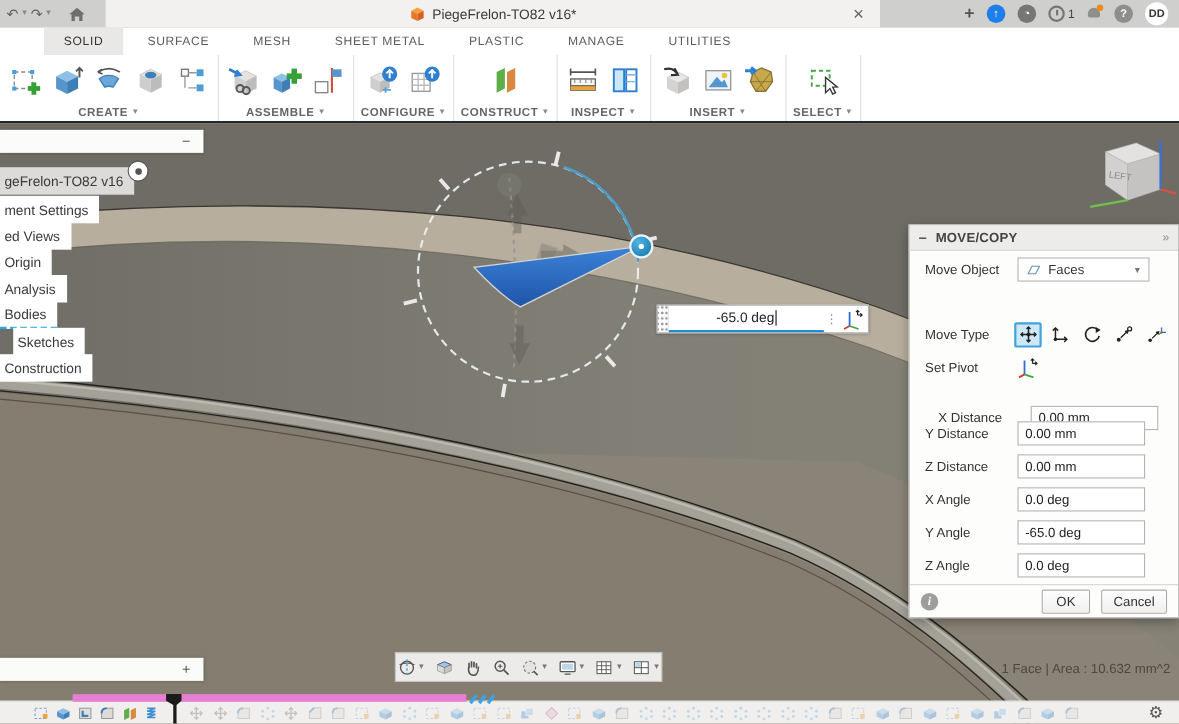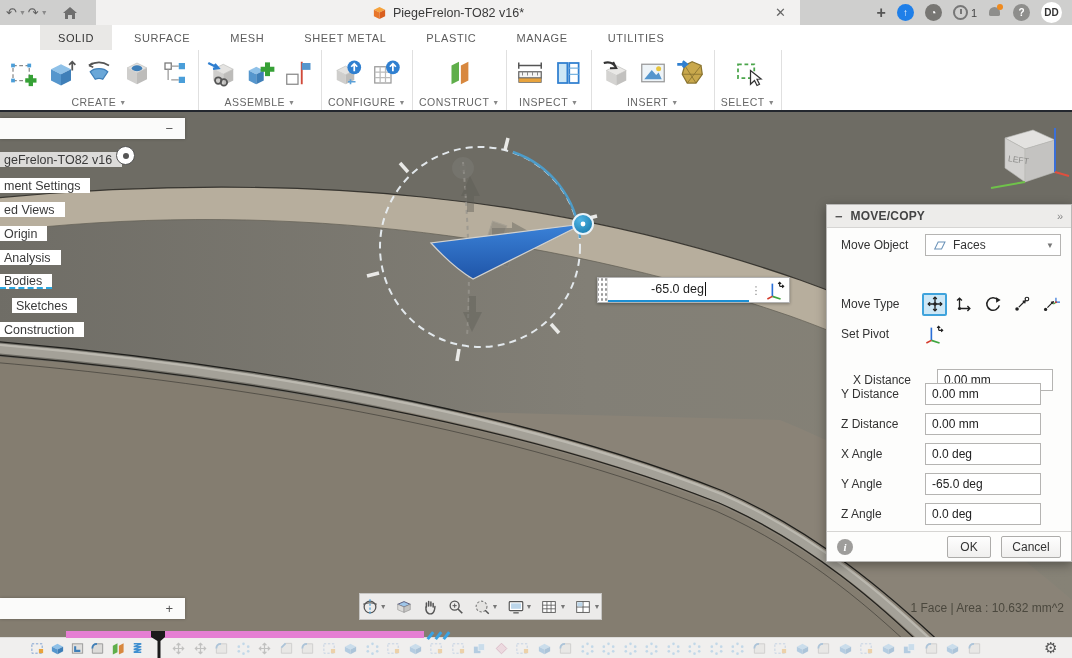--- a/index.html
+++ b/index.html
@@ -29,41 +29,41 @@
   .help-circle { background:#8e8e8c; font-weight:bold; }
   .avatar { width:21px; height:21px; border-radius:50%; background:#fff; color:#333; font-size:10px; font-weight:bold; display:flex; align-items:center; justify-content:center; }
 
   
   .ribbon-tabs { position:absolute; left:0; top:25px; width:1072px; height:25px; background:#fff; display:flex; align-items:stretch; padding-left:40px; gap:4px; }
   .rtab { padding:0 18px; display:flex; align-items:center; font-size:11px; letter-spacing:.6px; color:#5c5c5c; cursor:default; }
   .rtab.active { background:#e9e8e6; color:#333; }
 
   
   .toolbar { position:absolute; left:0; top:50px; width:1072px; height:62px; background:#fff; display:flex; border-bottom:2px solid #23272e; }
-  .tgroup { display:flex; flex-direction:column; align-items:center; justify-content:flex-start; border-right:1px solid #e0e0e0; padding:2px 6px 0 6px; }
+  .tgroup { display:flex; flex-direction:column; align-items:center; justify-content:flex-start; border-right:1px solid #e0e0e0; padding:2px 6px 0 6px;font-weight:bold; }
   .ticons { display:flex; align-items:center; gap:4px; height:42px; }
   .tbtn { width:34px; height:38px; display:flex; align-items:center; justify-content:center; border-radius:2px; }
   .tbtn svg { width:30px; height:30px; }
   .tlabel { font-size:10.5px; color:#666; letter-spacing:.5px; display:flex; align-items:center; gap:3px; height:16px; }
   .tlabel .cv { font-size:7px; color:#888; }
 
   
   .canvas { position:absolute; left:0; top:112px; width:1072px; height:546px; }
   .scene { position:absolute; left:0; top:0; }
   .status-text { position:absolute; right:8px; top:489px; font-size:12px; color:#4b483e; }
 
   
   .viewcube { position:absolute; left:985px; top:8px; width:86px; height:84px; }
 
   
   .browser { position:absolute; left:0; top:6px; width:190px; height:512px; }
   .br-bar { position:absolute; left:0; width:185px; height:21px; background:#fbfbfa; box-shadow:0 0 3px rgba(0,0,0,.25); display:flex; align-items:center; justify-content:flex-end; padding-right:12px; color:#555; font-size:13px; }
   .br-bar.top { top:0; }
   .br-bar.bottom { top:480px; }
-  .br-chip { position:absolute; left:0; height:15px; background:#fff; display:flex; align-items:center; padding:0 10px 0 4px; font-size:12.5px; color:#3a3a3a; white-space:nowrap; }
+  .br-chip { position:absolute; left:0; height:25px; background:#fff; display:flex; align-items:center; padding:0 10px 0 4px; font-size:12.5px; color:#3a3a3a; white-space:nowrap; }
   .br-chip.title { background:#dcdbd9; }
   .br-chip.selected { border-bottom:2px dashed #2aa7e0; }
   .br-radio { position:absolute; left:116px; top:28px; width:19px; height:19px; background:#fff; border-radius:50%; border:1.5px solid #555; display:flex; align-items:center; justify-content:center; }
   .br-radio:after { content:""; width:6px; height:6px; border-radius:50%; background:#555; }
 
   
   .float-input { position:absolute; left:597px; top:165px; width:193px; height:26px; background:#fff; border:1px solid #b3b3b3; display:flex; align-items:stretch; box-shadow:0 1px 3px rgba(0,0,0,.3); }
   .fi-grip { width:10px; border-right:1px solid #e2e2e2; background:
     radial-gradient(circle 1px, #9a9a9a 1px, transparent 1.5px) 2px 4px / 4px 5px repeat; }
   .fi-field { flex:1; position:relative; display:flex; align-items:center; justify-content:center; border-bottom:2px solid #1c8fd4; font-size:12.5px; color:#222; }
@@ -80,21 +80,21 @@
 
   
   .dialog { position:absolute; left:826px; top:92px; width:246px; height:358px; background:#fdfdfc; border:1px solid #b9b8b6; box-shadow:0 3px 10px rgba(0,0,0,.35); font-size:12px; color:#333; }
   .dlg-header { position:absolute; left:0; top:0; right:0; height:23px; background:#edecea; border-bottom:1px solid #d6d5d3; display:flex; align-items:center; padding:0 8px; gap:8px; }
   .dlg-min { color:#555; font-size:13px; font-weight:bold; }
   .dlg-title { font-weight:bold; color:#444; letter-spacing:.2px; flex:1; }
   .dlg-more { color:#888; font-size:11px; }
   .dlg-row { position:absolute; left:0; right:0; height:24px; display:flex; align-items:center; }
   .dlg-label { position:absolute; left:14px; color:#333; }
   .dlg-ctrl { position:absolute; left:98px; display:flex; align-items:center; }
-  .dropdown { width:136px; height:22px; border:1px solid #b5b4b2; background:#fff; display:flex; align-items:center; padding:0 6px; gap:6px; }
+  .dropdown { width:120px; height:22px; border:1px solid #b5b4b2; background:#fff; display:flex; align-items:center; padding:0 6px; gap:6px; }
   .dropdown .lbl { flex:1; }
   .dropdown .cv { font-size:8px; color:#777; }
   .sel-chip { height:23px; background:#cde7f6; border:2px solid #3fa3dc; border-radius:2px; display:flex; align-items:center; padding:0 8px 0 4px; gap:4px; color:#222; }
   .sel-clear { margin-left:12px; color:#999; font-size:13px; }
   .mt-btn { width:25px; height:23px; display:flex; align-items:center; justify-content:center; border:2px solid transparent; border-radius:2px; margin-right:4px; }
   .mt-btn.sel { background:#cde7f6; border-color:#3fa3dc; }
   .mt-btn svg { width:18px; height:18px; }
   .dlg-input { width:116px; height:22px; border:1px solid #b5b4b2; background:#fff; font-family:"Liberation Sans",sans-serif; font-size:12px; color:#222; padding:0 6px; }
   .dlg-footer { position:absolute; left:0; right:0; bottom:0; height:30px; border-top:1px solid #d6d5d3; display:flex; align-items:center; padding:0 10px; }
   .info-circle { width:16px; height:16px; border-radius:50%; background:#9e9d9b; color:#fff; font-size:11px; font-weight:bold; display:flex; align-items:center; justify-content:center; font-family:"Liberation Serif",serif; font-style:italic; }

